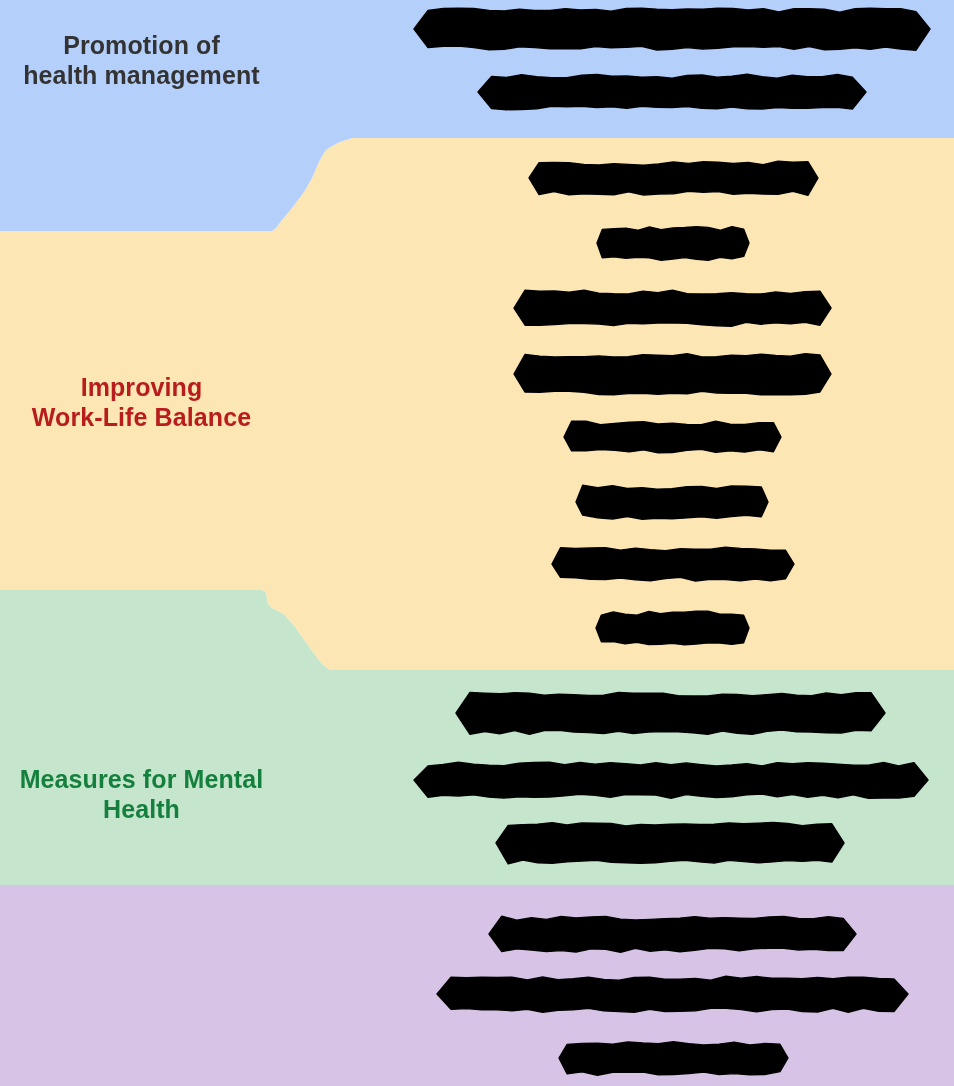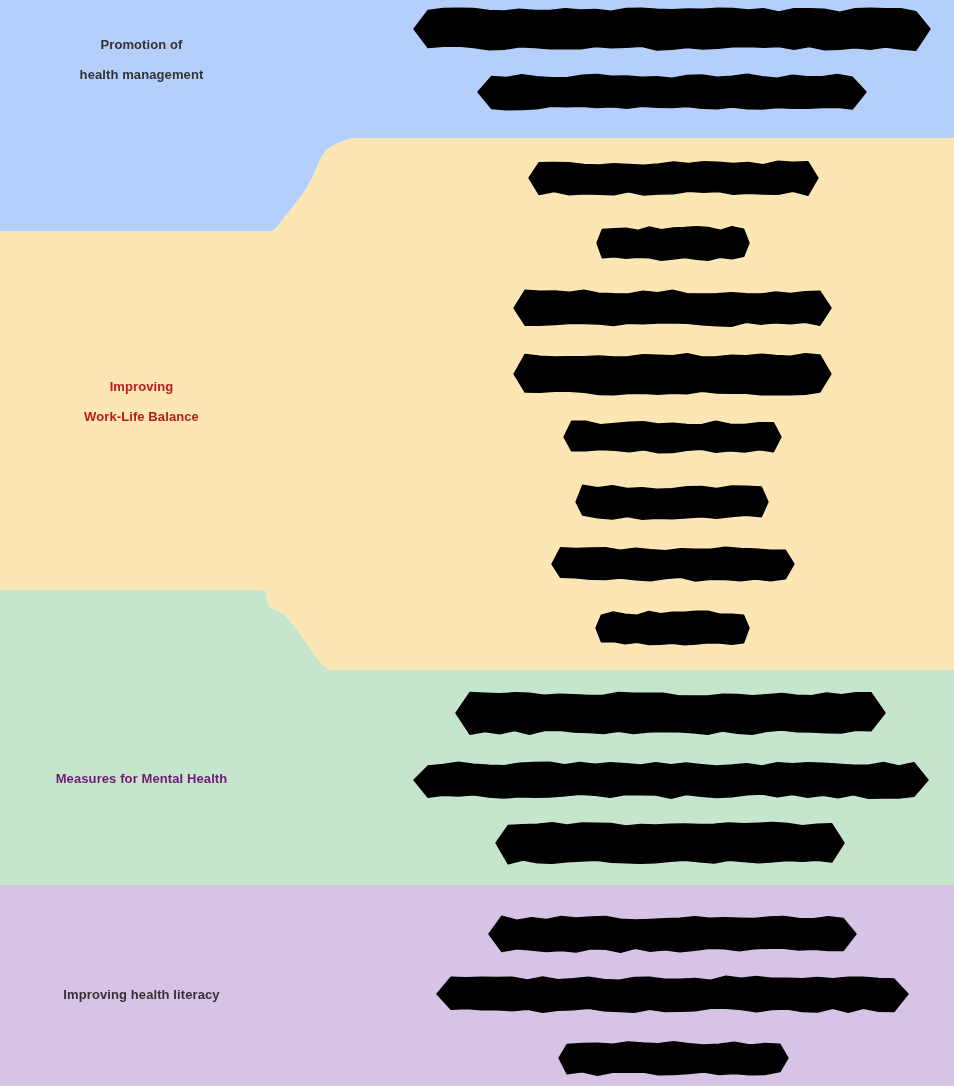--- a/index.html
+++ b/index.html
@@ -22,21 +22,21 @@
     position: absolute;
     inset: 0;
     width: 954px;
     height: 1086px;
     display: block;
   }
   .band-label {
     position: absolute;
     text-align: center;
     font-weight: bold;
-    font-size: 13px;
+    font-size: 25px;
     line-height: 30px;
     color: #333333;
     letter-spacing: 0.1px;
     white-space: pre-line;
     z-index: 3;
     pointer-events: none;
   }
   #redactions {
     position: absolute;
     inset: 0;
@@ -69,23 +69,22 @@
              L 326,150 L 322,156 L 318,164 L 312,178 L 304,192 L 292,208
              L 282,220 L 276,228 L 272,231 L 0,231 Z" fill="#b5cffb"></path>
   </svg>
 
   <div class="band-label" style="left: 0px; top: 30px; width: 283px; color: rgb(51, 51, 51);">Promotion of
 health management</div>
 
   <div class="band-label" style="left: 0px; top: 372px; width: 283px; color: #b91c1c;">Improving
 Work-Life Balance</div>
 
-  <div class="band-label" style="left: 0px; top: 764px; width: 283px; color: #701a75;">Measures for Mental Health</div>
+  <div class="band-label" style="left: 0px; top: 764px; width: 283px; color: #15803d;">Measures for Mental Health</div>
 
-  <div class="band-label" style="left: 0px; top: 980px; width: 283px; color: rgb(51, 51, 51);">Improving health literacy</div>
 
   <svg id="redactions" viewBox="0 0 954 1086" preserveAspectRatio="none" aria-hidden="true">
       <path d="M 414,29 L 428.0,10.5 L 443.3,8.4 L 458.5,8.3 L 473.8,8.5 L 489.0,10.5 L 504.3,10.9 L 519.5,9.3 L 534.8,10.5 L 550.0,10.5 L 565.3,8.6 L 580.5,9.9 L 595.8,9.5 L 611.0,11.2 L 626.3,8.5 L 641.5,8.3 L 656.8,9.3 L 672.0,9.6 L 687.3,9.0 L 702.5,9.3 L 717.8,8.2 L 733.0,8.5 L 748.3,9.9 L 763.5,8.8 L 778.8,12.0 L 794.0,8.8 L 809.3,8.8 L 824.5,9.2 L 839.8,12.3 L 855.0,8.7 L 870.3,8.3 L 885.5,8.7 L 900.8,8.7 L 916.0,11.6 L 930,29 L 916.0,50.2 L 900.8,49.0 L 885.5,47.1 L 870.3,49.4 L 855.0,47.7 L 839.8,49.3 L 824.5,49.9 L 809.3,46.6 L 794.0,49.3 L 778.8,46.6 L 763.5,47.2 L 748.3,46.6 L 733.0,46.9 L 717.8,48.3 L 702.5,49.1 L 687.3,47.6 L 672.0,49.2 L 656.8,50.0 L 641.5,46.4 L 626.3,47.4 L 611.0,47.8 L 595.8,46.5 L 580.5,48.9 L 565.3,48.8 L 550.0,48.7 L 534.8,47.6 L 519.5,46.8 L 504.3,49.3 L 489.0,49.8 L 473.8,47.6 L 458.5,46.1 L 443.3,46.3 L 428.0,47.6 Z" fill="#000000" stroke="#000000" stroke-width="1.4" stroke-linejoin="round"></path>
       <path d="M 478,92 L 491.6,76.5 L 506.6,77.4 L 521.6,74.6 L 536.7,76.7 L 551.7,77.8 L 566.8,77.8 L 581.8,75.2 L 596.8,74.5 L 611.9,76.3 L 626.9,75.9 L 641.9,77.2 L 657.0,76.8 L 672.0,78.2 L 687.0,75.5 L 702.1,75.0 L 717.1,77.2 L 732.1,76.1 L 747.2,74.3 L 762.2,76.8 L 777.2,78.3 L 792.3,75.1 L 807.3,76.7 L 822.3,76.6 L 837.4,74.4 L 852.4,77.3 L 866,92 L 852.4,109.0 L 837.4,107.2 L 822.3,107.6 L 807.3,108.2 L 792.3,108.2 L 777.2,107.5 L 762.2,109.1 L 747.2,108.9 L 732.1,107.1 L 717.1,108.8 L 702.1,108.4 L 687.0,106.5 L 672.0,107.5 L 657.0,107.2 L 641.9,106.4 L 626.9,108.2 L 611.9,106.7 L 596.8,107.5 L 581.8,106.3 L 566.8,106.9 L 551.7,106.2 L 536.7,108.7 L 521.6,109.5 L 506.6,109.7 L 491.6,108.5 Z" fill="#000000" stroke="#000000" stroke-width="1.4" stroke-linejoin="round"></path>
       <path d="M 529,178 L 539.1,162.7 L 554.0,162.4 L 569.0,162.8 L 583.9,164.4 L 598.8,165.0 L 613.8,163.8 L 628.7,164.4 L 643.6,165.3 L 658.6,164.0 L 673.5,162.0 L 688.4,163.4 L 703.4,161.7 L 718.3,162.2 L 733.2,163.5 L 748.2,162.5 L 763.1,164.6 L 778.0,161.2 L 793.0,162.3 L 807.9,161.7 L 818,178 L 807.9,195.3 L 793.0,191.4 L 778.0,194.4 L 763.1,194.0 L 748.2,193.3 L 733.2,194.3 L 718.3,191.6 L 703.4,192.3 L 688.4,191.3 L 673.5,193.8 L 658.6,194.0 L 643.6,195.1 L 628.7,191.7 L 613.8,194.7 L 598.8,194.3 L 583.9,193.9 L 569.0,194.7 L 554.0,191.5 L 539.1,194.6 Z" fill="#000000" stroke="#000000" stroke-width="1.4" stroke-linejoin="round"></path>
       <path d="M 597,243 L 602.3,229.4 L 614.1,228.8 L 625.9,228.1 L 637.7,230.3 L 649.4,226.9 L 661.2,229.6 L 673.0,227.9 L 684.8,227.5 L 696.6,226.8 L 708.3,227.4 L 720.1,230.3 L 731.9,226.6 L 743.7,229.2 L 749,243 L 743.7,256.4 L 731.9,258.7 L 720.1,257.3 L 708.3,260.2 L 696.6,259.3 L 684.8,257.6 L 673.0,259.1 L 661.2,260.3 L 649.4,257.9 L 637.7,257.2 L 625.9,258.3 L 614.1,256.8 L 602.3,257.8 Z" fill="#000000" stroke="#000000" stroke-width="1.4" stroke-linejoin="round"></path>
       <path d="M 514,308 L 525.1,290.2 L 539.8,291.2 L 554.6,291.0 L 569.3,292.3 L 584.1,290.1 L 598.8,293.2 L 613.5,293.8 L 628.3,293.9 L 643.0,291.1 L 657.8,292.6 L 672.5,290.1 L 687.2,293.6 L 702.0,294.0 L 716.7,293.7 L 731.5,292.8 L 746.2,293.7 L 760.9,294.0 L 775.7,292.0 L 790.4,293.5 L 805.2,291.6 L 819.9,291.1 L 831,308 L 819.9,325.2 L 805.2,322.3 L 790.4,323.9 L 775.7,322.9 L 760.9,324.2 L 746.2,322.4 L 731.5,326.2 L 716.7,325.7 L 702.0,324.7 L 687.2,323.4 L 672.5,322.9 L 657.8,323.1 L 643.0,323.9 L 628.3,323.4 L 613.5,325.6 L 598.8,324.1 L 584.1,323.6 L 569.3,323.6 L 554.6,324.6 L 539.8,325.3 L 525.1,325.2 Z" fill="#000000" stroke="#000000" stroke-width="1.4" stroke-linejoin="round"></path>
       <path d="M 514,374 L 525.1,354.4 L 539.8,356.1 L 554.6,357.0 L 569.3,356.7 L 584.1,356.8 L 598.8,355.9 L 613.5,356.9 L 628.3,356.7 L 643.0,354.6 L 657.8,355.3 L 672.5,355.7 L 687.2,353.7 L 702.0,357.0 L 716.7,356.7 L 731.5,355.1 L 746.2,355.7 L 760.9,354.1 L 775.7,355.5 L 790.4,356.2 L 805.2,353.7 L 819.9,354.9 L 831,374 L 819.9,392.0 L 805.2,394.4 L 790.4,394.8 L 775.7,394.6 L 760.9,394.8 L 746.2,393.2 L 731.5,393.3 L 716.7,393.1 L 702.0,391.3 L 687.2,393.8 L 672.5,393.2 L 657.8,394.3 L 643.0,393.3 L 628.3,393.6 L 613.5,394.7 L 598.8,394.6 L 584.1,392.2 L 569.3,391.3 L 554.6,391.2 L 539.8,392.2 L 525.1,392.1 Z" fill="#000000" stroke="#000000" stroke-width="1.4" stroke-linejoin="round"></path>
       <path d="M 564,437 L 571.6,421.3 L 586.0,421.3 L 600.4,424.6 L 614.8,423.5 L 629.3,422.2 L 643.7,421.8 L 658.1,424.0 L 672.5,423.3 L 686.9,424.5 L 701.3,424.7 L 715.7,421.1 L 730.2,424.2 L 744.6,424.4 L 759.0,422.8 L 773.4,422.7 L 781,437 L 773.4,451.7 L 759.0,449.7 L 744.6,452.0 L 730.2,450.8 L 715.7,452.4 L 701.3,449.3 L 686.9,450.4 L 672.5,452.5 L 658.1,452.9 L 643.7,449.9 L 629.3,451.9 L 614.8,450.3 L 600.4,449.5 L 586.0,450.7 L 571.6,450.8 Z" fill="#000000" stroke="#000000" stroke-width="1.4" stroke-linejoin="round"></path>
       <path d="M 576,502 L 582.7,485.2 L 597.6,487.8 L 612.5,485.6 L 627.4,488.5 L 642.2,487.7 L 657.1,489.3 L 672.0,488.6 L 686.9,486.7 L 701.8,486.5 L 716.6,488.5 L 731.5,485.9 L 746.4,486.3 L 761.3,487.0 L 768,502 L 761.3,516.8 L 746.4,515.2 L 731.5,516.6 L 716.6,518.2 L 701.8,516.8 L 686.9,517.9 L 672.0,518.9 L 657.1,518.3 L 642.2,519.2 L 627.4,516.5 L 612.5,519.1 L 597.6,517.8 L 582.7,515.1 Z" fill="#000000" stroke="#000000" stroke-width="1.4" stroke-linejoin="round"></path>

